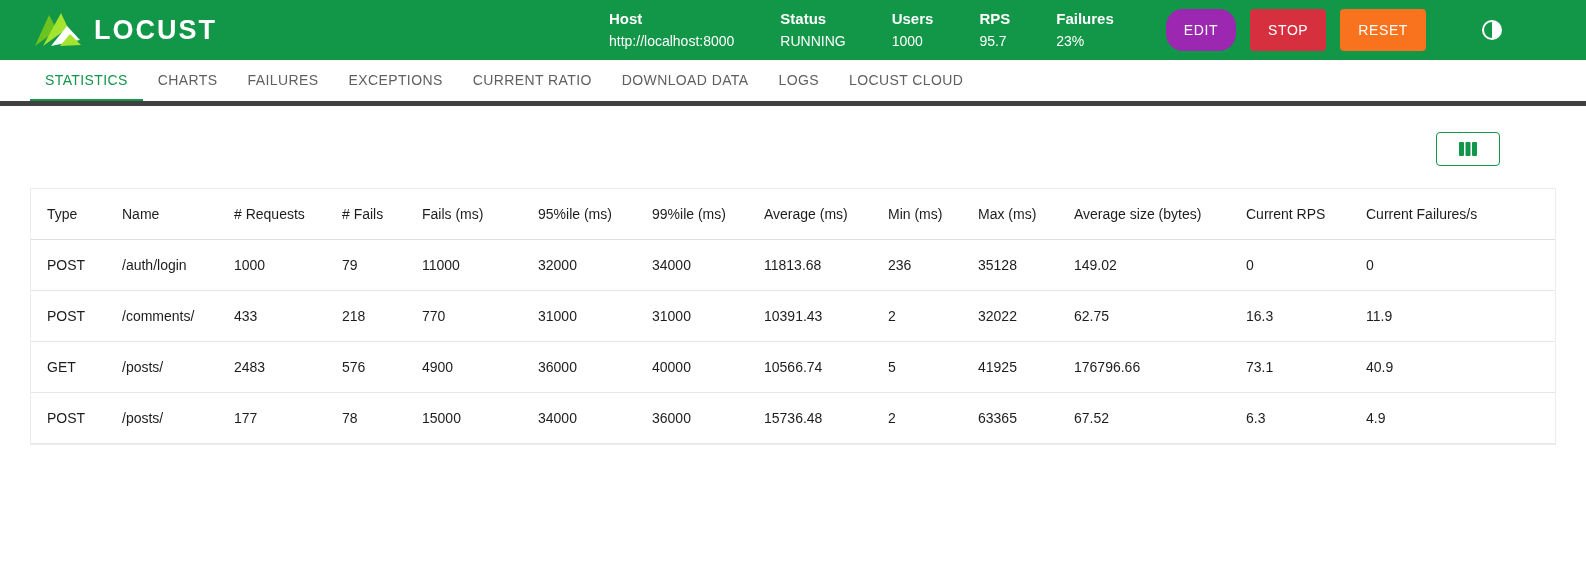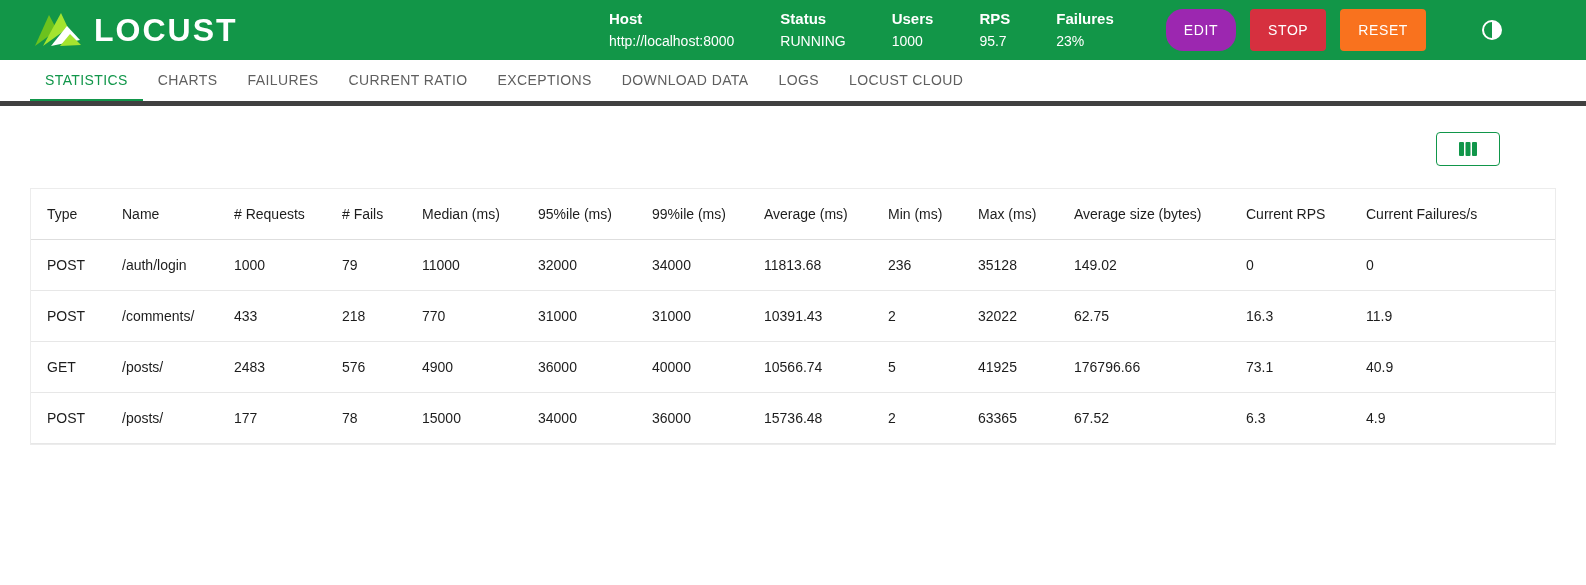--- a/index.html
+++ b/index.html
@@ -13,21 +13,21 @@
   
   .app-header {
     height: 60px;
     background: var(--header-bg, #129648);
     display: flex;
     align-items: center;
     padding-left: 34px;
     color: #fff;
   }
   .logo { display: flex; align-items: center; gap: 12px; cursor: pointer; }
-  .logo-text { font-size: 32px; font-weight: bold; letter-spacing: 2px; color: #fff; }
+  .logo-text { font-size: 27px; font-weight: bold; letter-spacing: 2px; color: #fff; }
   .metrics { display: flex; gap: 46px; margin-left: auto; }
   .metric-label { font-weight: bold; font-size: 15px; line-height: 18px; }
   .metric-value { font-size: 14px; margin-top: 5px; font-weight: 400; line-height: 17px; }
   .header-buttons { display: flex; gap: 14px; margin-left: 52px; }
   .hbtn {
     border: none; color: #fff; font-family: inherit;
     font-size: 14px; letter-spacing: 0.6px; font-weight: 500;
     padding: 13px 18px; border-radius: 4px; cursor: pointer; line-height: 16px;
   }
   .hbtn.edit  { background: var(--edit-bg, #9c27b0); border-radius: 17px; }
@@ -128,22 +128,22 @@
       <circle cx="12" cy="12" r="9" fill="none" stroke="#ffffff" stroke-width="2"></circle>
       <path d="M12 3 a9 9 0 0 1 0 18 z" fill="#ffffff"></path>
     </svg>
   </button>
 </header>
 
 <nav class="tabbar">
   <div class="tab active">STATISTICS</div>
   <div class="tab">CHARTS</div>
   <div class="tab">FAILURES</div>
+  <div class="tab">EXCEPTIONS</div>
   <div class="tab">CURRENT RATIO</div>
-  <div class="tab">EXCEPTIONS</div>
   <div class="tab">DOWNLOAD DATA</div>
   <div class="tab">LOGS</div>
   <div class="tab">LOCUST CLOUD</div>
 </nav>
 
 <div class="table-toolbar">
   <button class="columns-button">
     <svg width="20" height="18" viewBox="0 0 20 18" aria-hidden="true">
       <rect x="1" y="2" width="5" height="14" rx="1" style="fill:var(--accent-green,#11964a)"></rect>
       <rect x="7.5" y="2" width="5" height="14" rx="1" style="fill:var(--accent-green,#11964a)"></rect>
@@ -168,21 +168,21 @@
         <col style="width:172px">
         <col style="width:120px">
         <col>
     </colgroup>
     <thead>
       <tr>
           <th>Type</th>
           <th>Name</th>
           <th># Requests</th>
           <th># Fails</th>
-          <th>Median (ms)</th>
+          <th>Fails (ms)</th>
           <th>95%ile (ms)</th>
           <th>99%ile (ms)</th>
           <th>Average (ms)</th>
           <th>Min (ms)</th>
           <th>Max (ms)</th>
           <th>Average size (bytes)</th>
           <th>Current RPS</th>
           <th>Current Failures/s</th>
         </tr>
     </thead>

